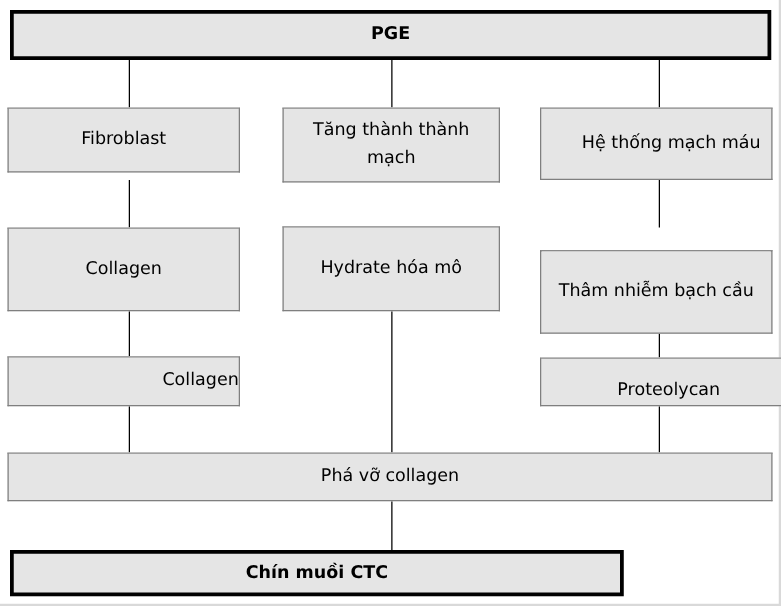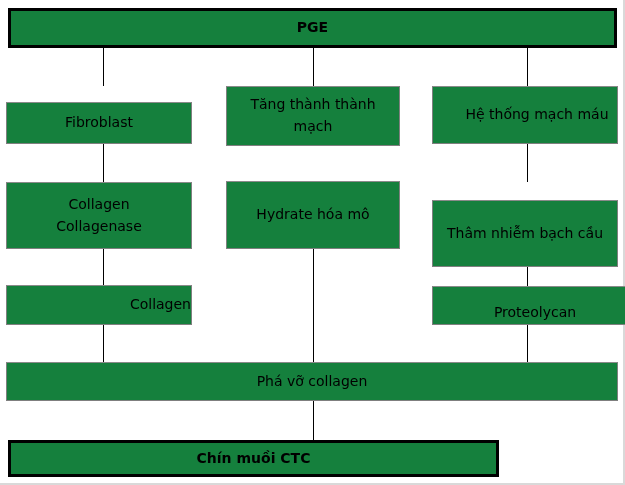--- a/index.html
+++ b/index.html
@@ -16,21 +16,21 @@
     overflow: hidden;
   }
   .node {
     position: absolute;
     box-sizing: border-box;
     display: flex;
     flex-direction: column;
     align-items: center;
     justify-content: center;
     text-align: center;
-    background: #15803d;
+    background: #e5e5e5;
     color: #000000;
     z-index: 2;
   }
   .node.thin {
     border: 1px solid #7f7f7f;
     border-top-color: #8a8a8a;
     font-size: 14px;
     font-weight: 400;
   }
   .node.heavy {
@@ -75,32 +75,31 @@
       <div class="connector" style="left: 527px; top: 249px; height: 37px; background: rgb(0, 0, 0);"></div>
       <div class="connector" style="left: 103px; top: 325px; height: 37px; background: rgb(0, 0, 0);"></div>
       <div class="connector" style="left: 313px; top: 249px; height: 113px; background: rgb(0, 0, 0);"></div>
       <div class="connector" style="left: 527px; top: 325px; height: 37px; background: rgb(0, 0, 0);"></div>
       <div class="connector" style="left: 313px; top: 401px; height: 39px; background: rgb(0, 0, 0);"></div>
     </div>
   <div id="node-layer">
       <div class="node heavy wrap" style="left: 8px; top: 8px; width: 609px; height: 40px;">
         <span class="line">PGE</span>
       </div>
-      <div class="node thin wrap" style="left: 6px; top: 86px; width: 186px; height: 42px; margin-top: 16px;">
+      <div class="node thin wrap" style="left: 6px; top: 86px; width: 186px; height: 52px;">
         <span class="line">Fibroblast</span>
       </div>
       <div class="node thin wrap" style="left: 226px; top: 86px; width: 174px; height: 60px;">
         <span class="line">Tăng thành thành mạch</span>
       </div>
       <div class="node thin wrap" style="left: 432px; top: 86px; width: 186px; height: 58px; padding-left: 24px;">
         <span class="line">Hệ thống mạch máu</span>
       </div>
       <div class="node thin" style="left: 6px; top: 182px; width: 186px; height: 67px;">
         <span class="line">Collagen</span>
-        <span class="line">Collagenase</span>
       </div>
       <div class="node thin wrap" style="left: 226px; top: 181px; width: 174px; height: 68px;">
         <span class="line">Hydrate hóa mô</span>
       </div>
       <div class="node thin wrap" style="left: 432px; top: 182px; width: 186px; height: 67px; margin-top: 18px;">
         <span class="line">Thâm nhiễm bạch cầu</span>
       </div>
       <div class="node thin wrap" style="left: 6px; top: 285px; width: 186px; height: 40px; align-items: flex-end;">
         <span class="line">Collagen</span>
       </div>

